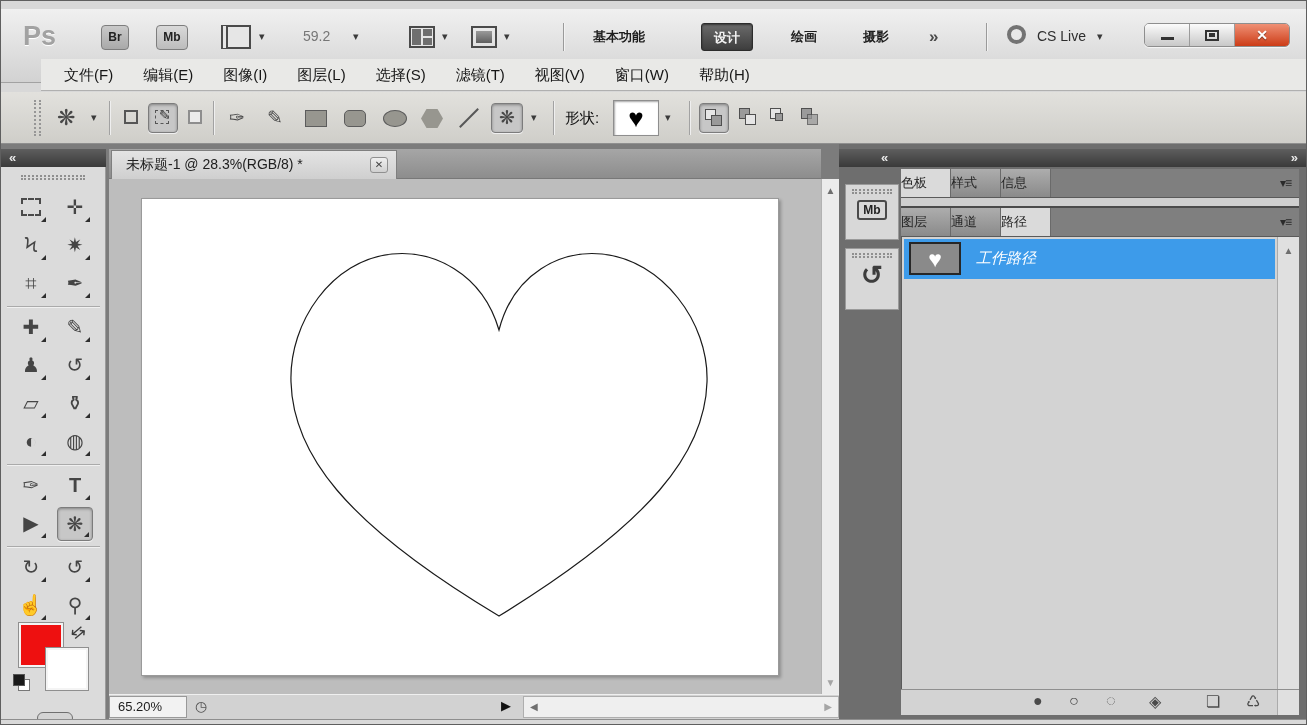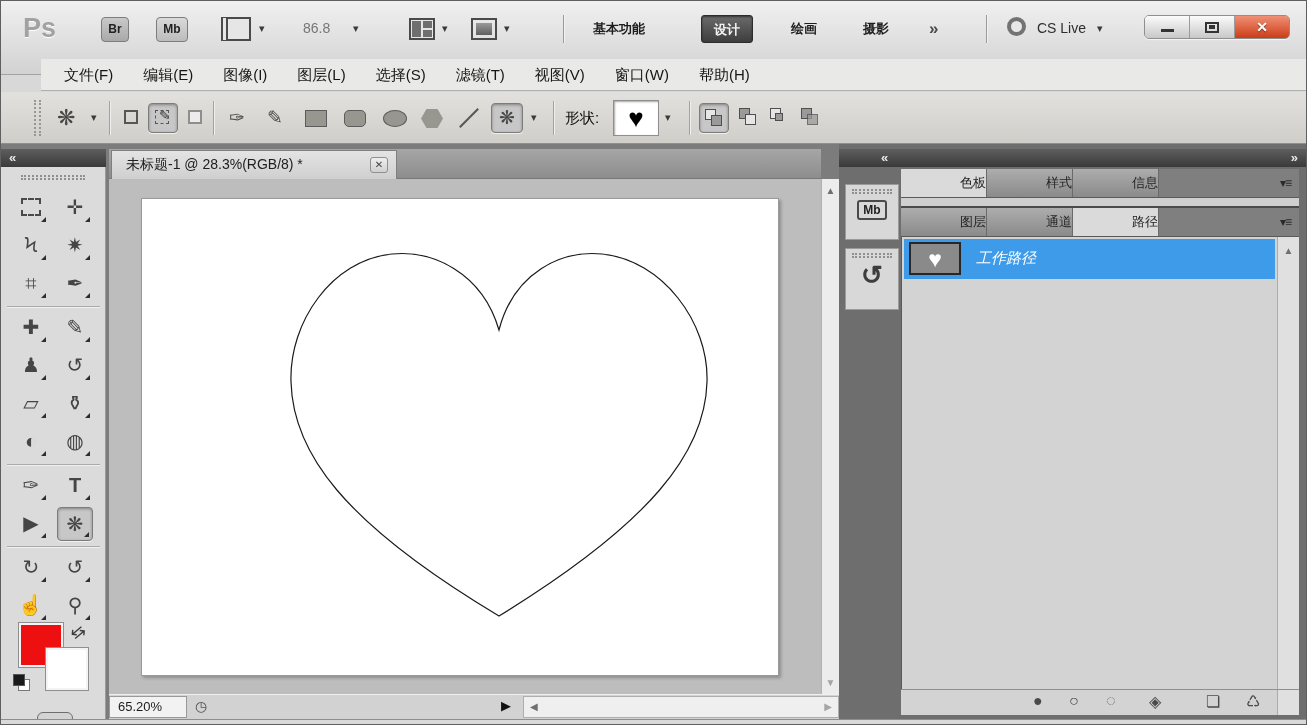--- a/index.html
+++ b/index.html
@@ -1,20 +1,20 @@
 <!DOCTYPE html>
 <html><head>
 <meta charset="utf-8">
 <style>
   html,body{margin:0;padding:0;background:#9a9a9a;}
   *{box-sizing:border-box;font-family:"Liberation Sans",sans-serif;-webkit-font-smoothing:antialiased;}
   .window{position:relative;width:1307px;height:725px;background:#d8d8d8;border:1px solid #5f5f5f;overflow:hidden;}
   .abs{position:absolute;}
   
-  .titlebar{position:absolute;left:0;top:0;width:100%;height:74px;background:linear-gradient(#f0f0f0,#d2d2d2);border-bottom:1px solid #a2a2a2;}
+  .titlebar{position:absolute;left:0;top:8px;width:100%;height:74px;background:linear-gradient(#f0f0f0,#d2d2d2);border-bottom:1px solid #a2a2a2;}
   .ps-logo{position:absolute;left:22px;top:12px;font-size:27px;font-weight:bold;color:#a2a2a2;text-shadow:0 1px 0 #fff;}
   .tb-btn{position:absolute;top:16px;height:25px;border:1px solid #7d7d7d;border-radius:4px;background:linear-gradient(#c9c9c9,#a9a9a9);color:#222;font-size:12px;font-weight:bold;text-align:center;line-height:23px;}
   .mb-folder{background:linear-gradient(#d9d9d9,#bcbcbc);}
   .dd{font-size:11px;color:#3a3a3a;}
   .tb-sep{position:absolute;top:14px;width:1px;height:28px;background:#9a9a9a;box-shadow:1px 0 0 #f2f2f2;}
   .ws{position:absolute;top:14px;height:28px;line-height:28px;font-size:13px;font-weight:bold;color:#1d1d1d;}
   .ws-active{background:linear-gradient(#6b6b6b,#3d3d3d);color:#f2f2f2;border:1px solid #2c2c2c;border-radius:3px;padding:0 12px;text-align:center;box-shadow:inset 0 1px 2px rgba(0,0,0,.5);}
   .cs-ring{position:absolute;width:19px;height:19px;border:4px solid #737373;border-radius:50%;background:#e8e8e8;}
   .winbtns{position:absolute;right:16px;top:14px;height:24px;display:flex;border:1px solid #8e8e8e;border-radius:5px;overflow:hidden;box-shadow:0 1px 1px rgba(255,255,255,.7);}
   .winbtn{width:45px;height:100%;background:linear-gradient(#fbfbfb,#c8c8c8);border-right:1px solid #9b9b9b;position:relative;}
@@ -59,21 +59,21 @@
   
   .statusbar{position:absolute;left:108px;top:550px;width:730px;height:25px;background:#d2d2d2;border-top:1px solid #efefef;}
   .inset-box{position:absolute;top:1px;height:22px;background:#f2f2f2;border:1px solid #999;font-size:13px;color:#1c1c1c;line-height:20px;}
   .hscroll{position:absolute;left:414px;top:1px;width:316px;height:22px;background:#efefef;border:1px solid #aeaeae;}
   .bottom-strip{position:absolute;left:0;top:575px;width:1307px;height:7px;background:#d9d9d9;border-top:1px solid #8e8e8e;}
   
   .dock{position:absolute;left:838px;top:0;width:469px;height:582px;background:#6e6e6e;}
   .dock-btn{position:absolute;left:6px;width:54px;background:#d8d8d8;border:1px solid #9a9a9a;text-align:center;}
   .panelstack{position:absolute;left:62px;top:25px;width:398px;}
   .ptabbar{position:relative;height:29px;background:#7f7f7f;border-bottom:1px solid #5a5a5a;}
-  .ptab{float:left;width:86px;height:28px;line-height:28px;text-align:right;font-size:13px;color:#242424;background:linear-gradient(#adadad,#8a8a8a);border-right:1px solid #6a6a6a;}
+  .ptab{float:left;width:50px;height:28px;line-height:28px;text-align:left;font-size:13px;color:#242424;background:linear-gradient(#adadad,#8a8a8a);border-right:1px solid #6a6a6a;}
   .ptab.active{background:#dadada;}
   .pmenu{position:absolute;right:8px;top:7px;font-size:12px;color:#2a2a2a;letter-spacing:-1px;}
   .pcontent{position:relative;height:452px;background:#d3d3d3;border-left:1px solid #5a5a5a;}
   .pathrow{position:absolute;left:2px;top:2px;right:24px;height:40px;background:#3d9bea;}
   .paththumb{position:absolute;left:5px;top:3px;width:52px;height:33px;background:#8a8a8a;border:2px solid #272727;text-align:center;color:#fff;font-size:23px;line-height:30px;}
   .pscroll{position:absolute;right:0;top:0;width:22px;height:100%;background:#e0e0e0;border-left:1px solid #ababab;}
   .pfooter{position:relative;height:26px;background:#d3d3d3;border-top:1px solid #8f8f8f;}
   .pficon{position:absolute;top:2px;font-size:16px;color:#4a4a4a;}
   .ital{font-style:italic;}
 </style>
@@ -81,21 +81,21 @@
 <body>
 
 <div class="window">
 
   <div class="titlebar">
     <div class="ps-logo">Ps</div>
     <div class="tb-btn" style="left:100px;width:28px;">Br</div>
     <div class="tb-btn mb-folder" style="left:155px;width:32px;">Mb</div>
     <div class="abs" style="left:220px;top:16px;width:30px;height:24px;border:2px solid #4a4a4a;background:#e6e6e6;border-left:7px double #4a4a4a;"></div>
     <span class="abs dd" style="left:258px;top:21px;">▾</span>
-    <span class="abs" style="left:302px;top:19px;font-size:14px;color:#767676;">86.8</span>
+    <span class="abs" style="left:302px;top:19px;font-size:14px;color:#767676;">59.2</span>
     <span class="abs dd" style="left:352px;top:21px;">▾</span>
     <div class="abs" style="left:408px;top:17px;width:26px;height:22px;border:2px solid #4a4a4a;background:#e6e6e6;">
       <div class="abs" style="left:1px;top:1px;width:9px;height:16px;background:#6f6f6f;"></div>
       <div class="abs" style="left:12px;top:1px;width:9px;height:7px;background:#6f6f6f;"></div>
       <div class="abs" style="left:12px;top:10px;width:9px;height:7px;background:#6f6f6f;"></div>
     </div>
     <span class="abs dd" style="left:441px;top:21px;">▾</span>
     <div class="abs" style="left:470px;top:17px;width:26px;height:22px;border:2px solid #4a4a4a;">
       <div class="abs" style="left:3px;top:3px;width:16px;height:12px;background:linear-gradient(#9a9a9a,#5f5f5f);"></div>
     </div>

